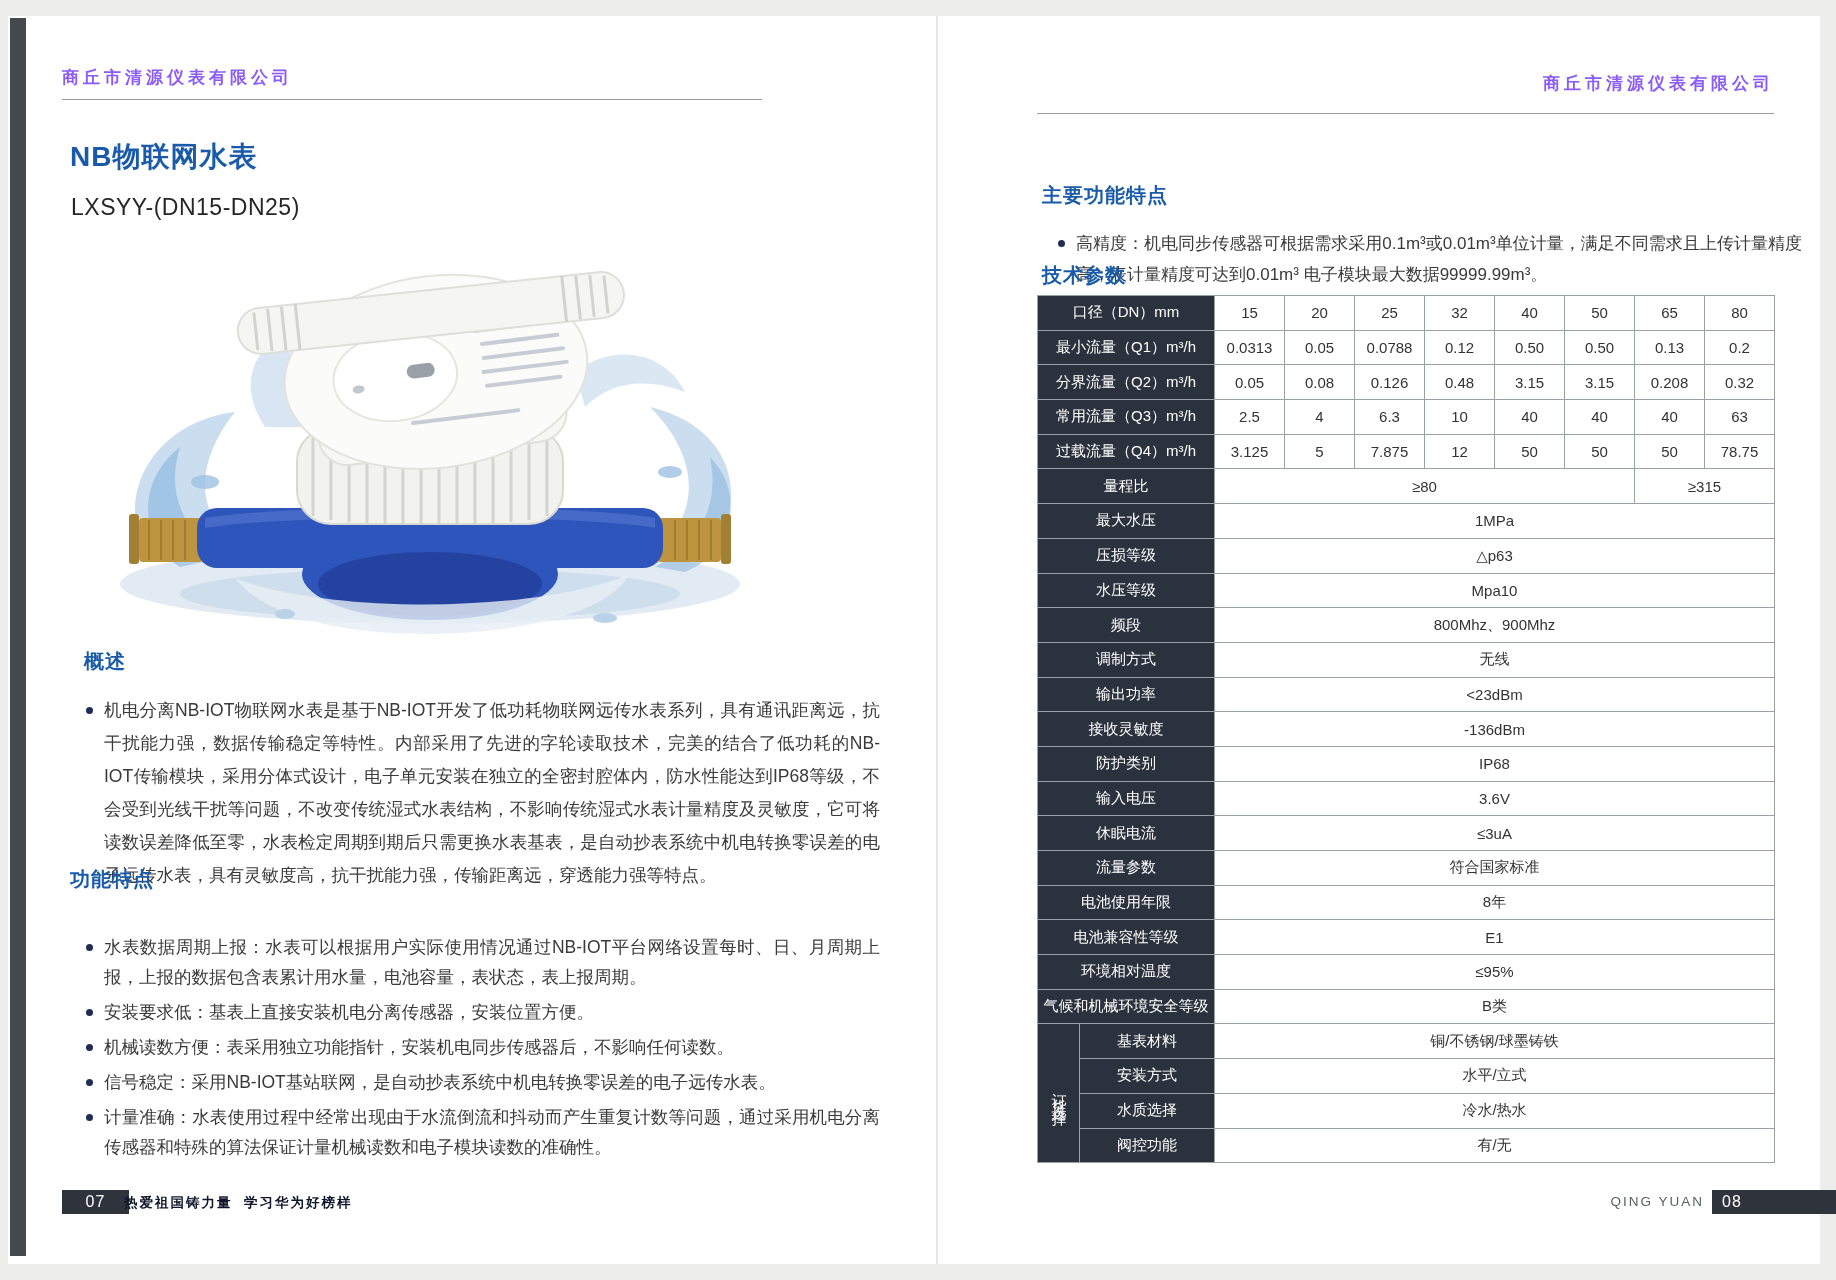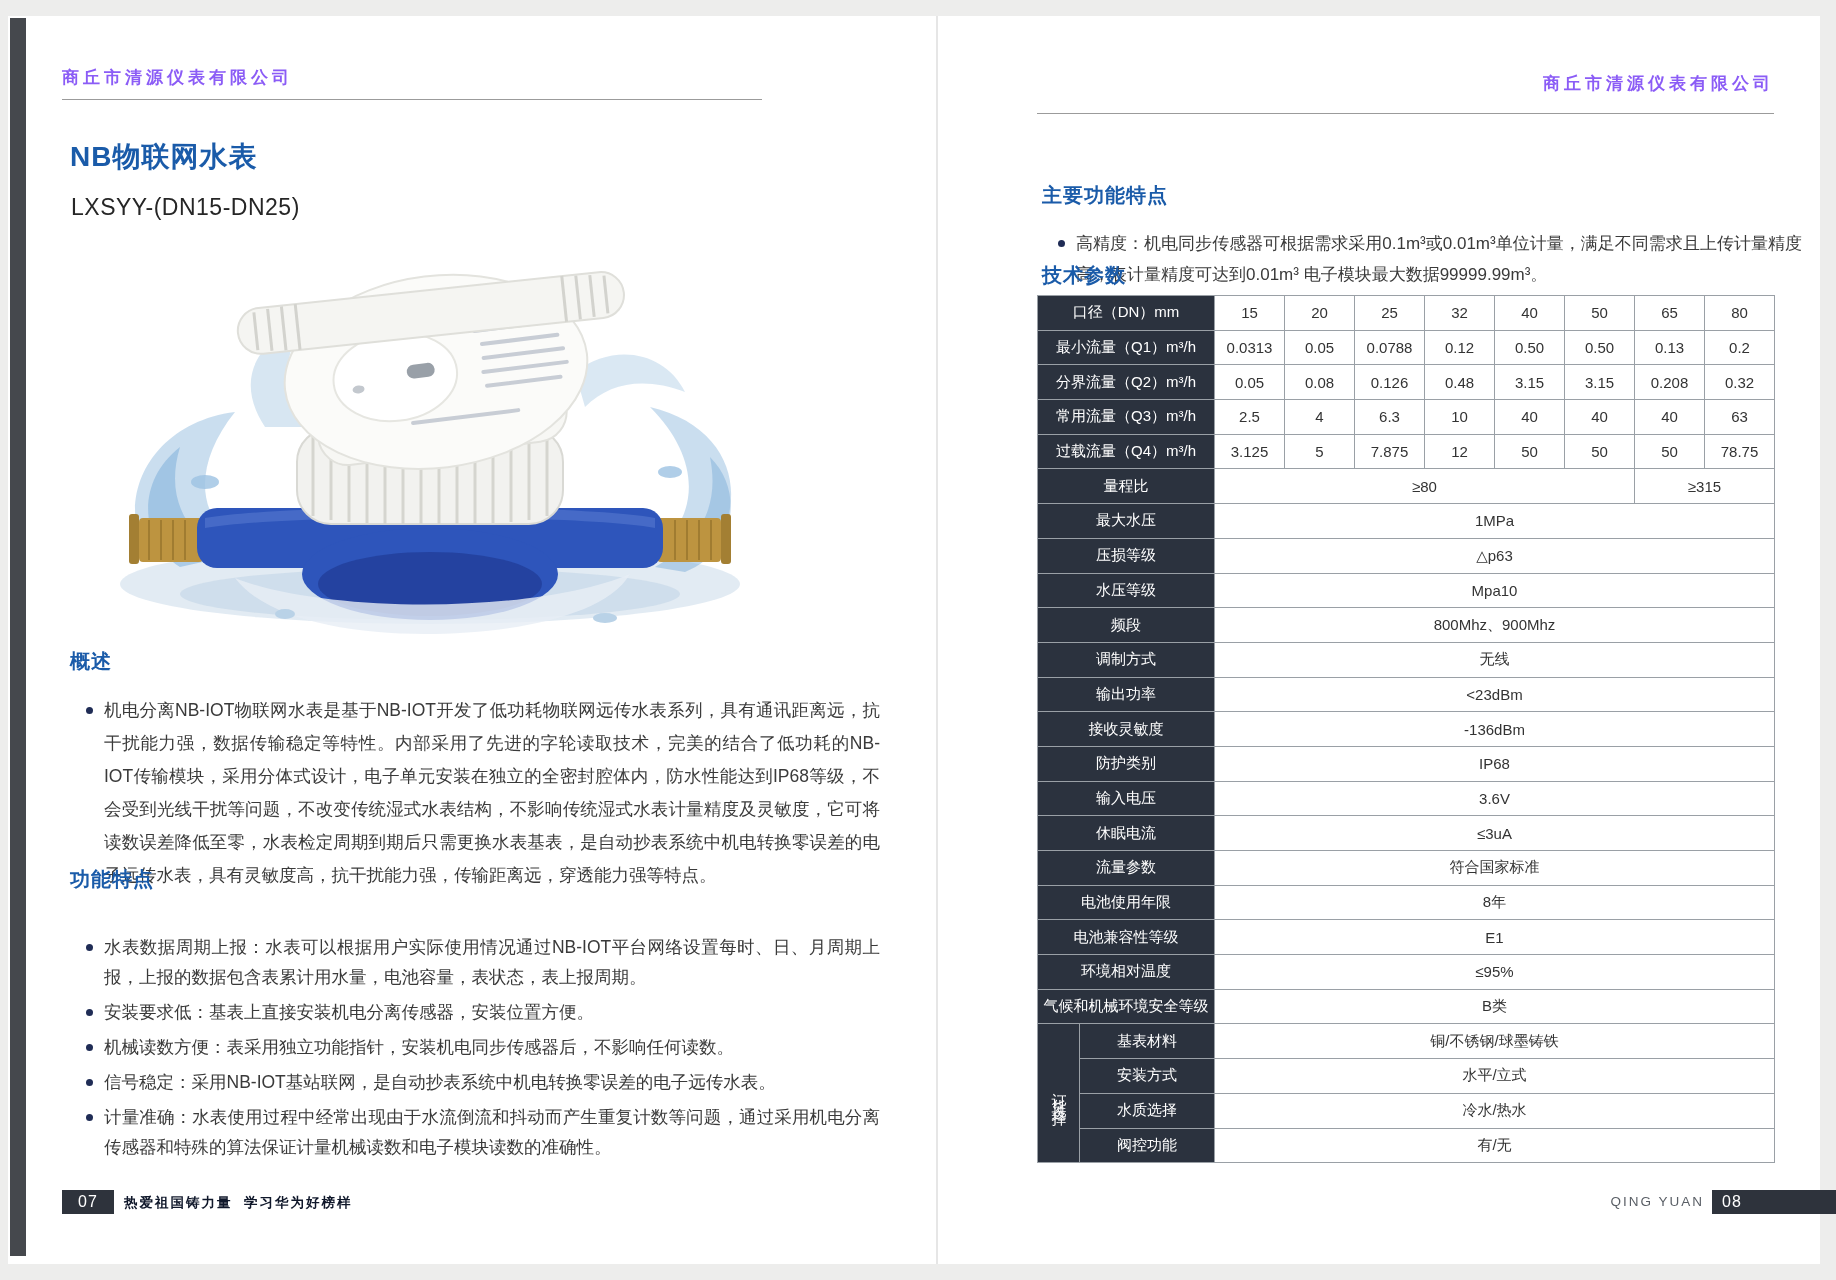--- a/index.html
+++ b/index.html
@@ -145,35 +145,35 @@
             <line x1="522" y1="72" x2="522" y2="110"></line>
         </g>
       </g>
 
       <path d="M150,356 C240,392 450,392 545,352 C520,396 420,412 340,412 C260,412 180,396 150,356 Z" fill="#e7eef5" opacity="0.8"></path>
       <ellipse cx="200" cy="392" rx="10" ry="5" fill="#b9d2e7"></ellipse>
       <ellipse cx="520" cy="396" rx="12" ry="5" fill="#b9d2e7"></ellipse>
     </svg>
   </div>
 
-  <div class="section-h" style="left:70px;top:648px;">概述</div>
+  <div class="section-h" style="left:84px;top:648px;">概述</div>
   <ul class="body-list lp-overview-body">
     <li>机电分离NB-IOT物联网水表是基于NB-IOT开发了低功耗物联网远传水表系列，具有通讯距离远，抗干扰能力强，数据传输稳定等特性。内部采用了先进的字轮读取技术，完美的结合了低功耗的NB-IOT传输模块，采用分体式设计，电子单元安装在独立的全密封腔体内，防水性能达到IP68等级，不会受到光线干扰等问题，不改变传统湿式水表结构，不影响传统湿式水表计量精度及灵敏度，它可将读数误差降低至零，水表检定周期到期后只需更换水表基表，是自动抄表系统中机电转换零误差的电子远传水表，具有灵敏度高，抗干扰能力强，传输距离远，穿透能力强等特点。</li>
   </ul>
 
   <div class="section-h" style="left:70px;top:866px;">功能特点</div>
   <ul class="body-list lp-features-list">
     <li>水表数据周期上报：水表可以根据用户实际使用情况通过NB-IOT平台网络设置每时、日、月周期上报，上报的数据包含表累计用水量，电池容量，表状态，表上报周期。</li>
     <li>安装要求低：基表上直接安装机电分离传感器，安装位置方便。</li>
     <li>机械读数方便：表采用独立功能指针，安装机电同步传感器后，不影响任何读数。</li>
     <li>信号稳定：采用NB-IOT基站联网，是自动抄表系统中机电转换零误差的电子远传水表。</li>
     <li>计量准确：水表使用过程中经常出现由于水流倒流和抖动而产生重复计数等问题，通过采用机电分离传感器和特殊的算法保证计量机械读数和电子模块读数的准确性。</li>
   </ul>
 
-  <div class="footer-badge" style="left:62px;top:1190px;width:52px;">07</div>
+  <div class="footer-badge" style="left:62px;top:1190px;width:67px;">07</div>
   <div class="lp-slogan">热爱祖国铸力量  学习华为好榜样</div>
 
   <div class="company-header rp-header">商丘市清源仪表有限公司</div>
   <div class="rule" style="left:1037px;top:113px;width:737px;"></div>
 
   <div class="section-h" style="left:1042px;top:182px;">主要功能特点</div>
   <ul class="body-list rp-mf-list">
     <li>高精度：机电同步传感器可根据需求采用0.1m³或0.01m³单位计量，满足不同需求且上传计量精度高；表计量精度可达到0.01m³ 电子模块最大数据99999.99m³。</li>
   </ul>
 

